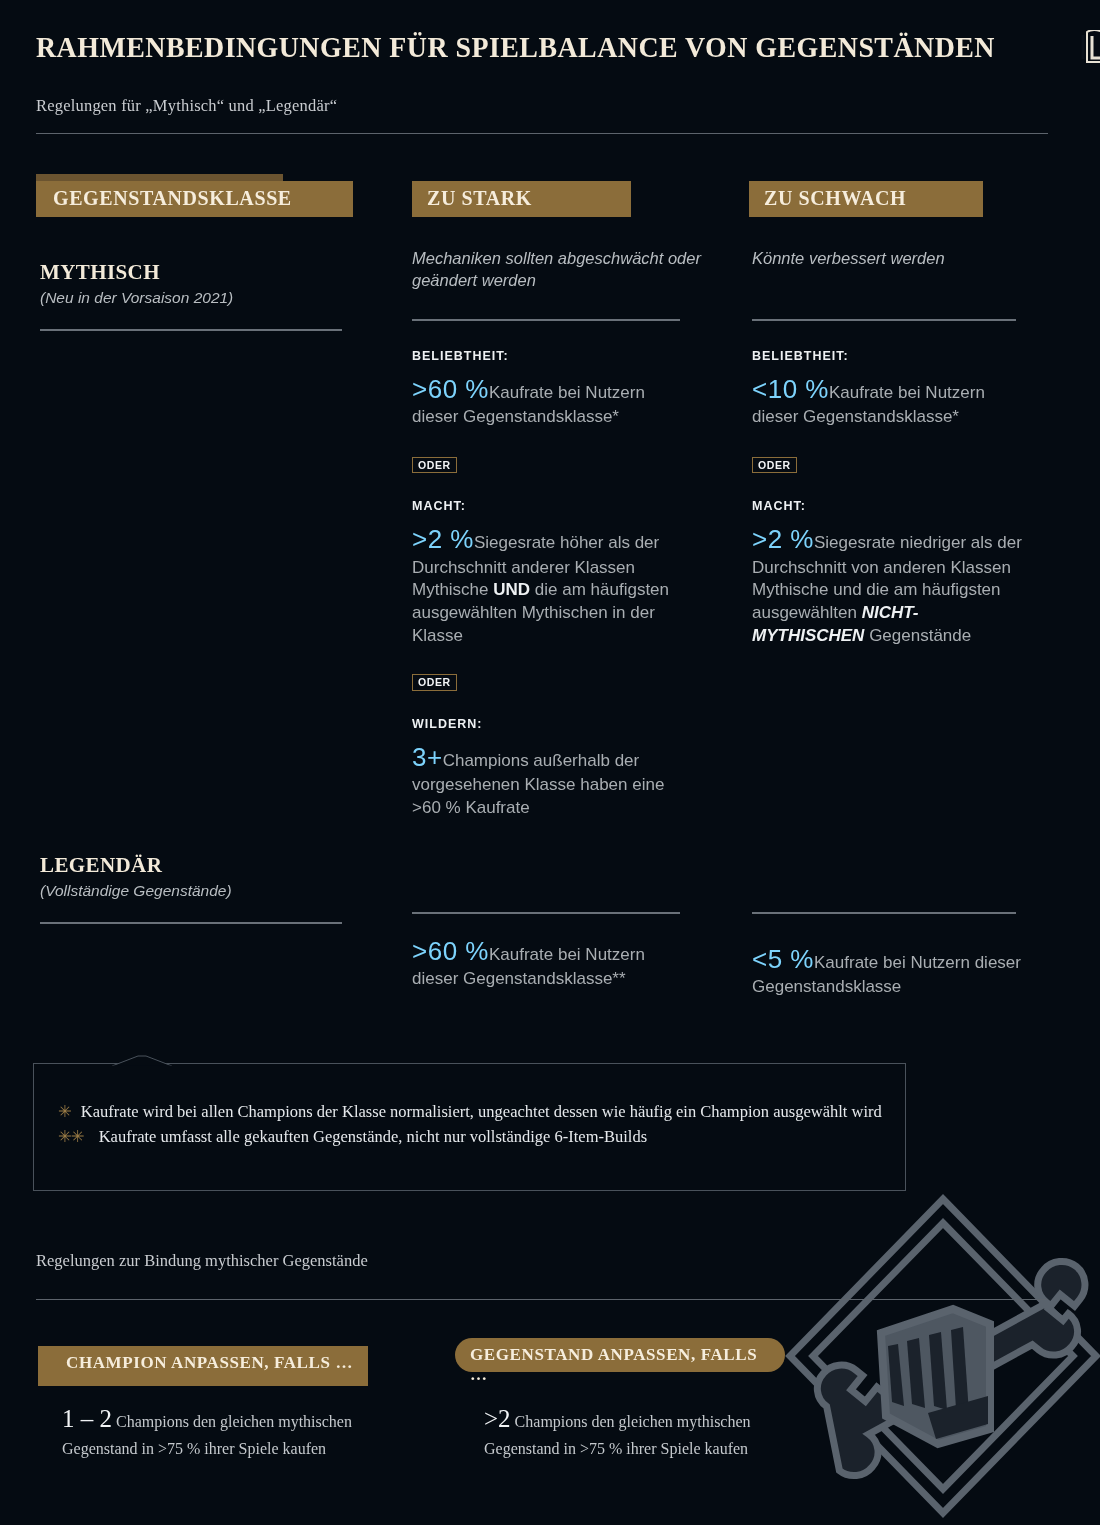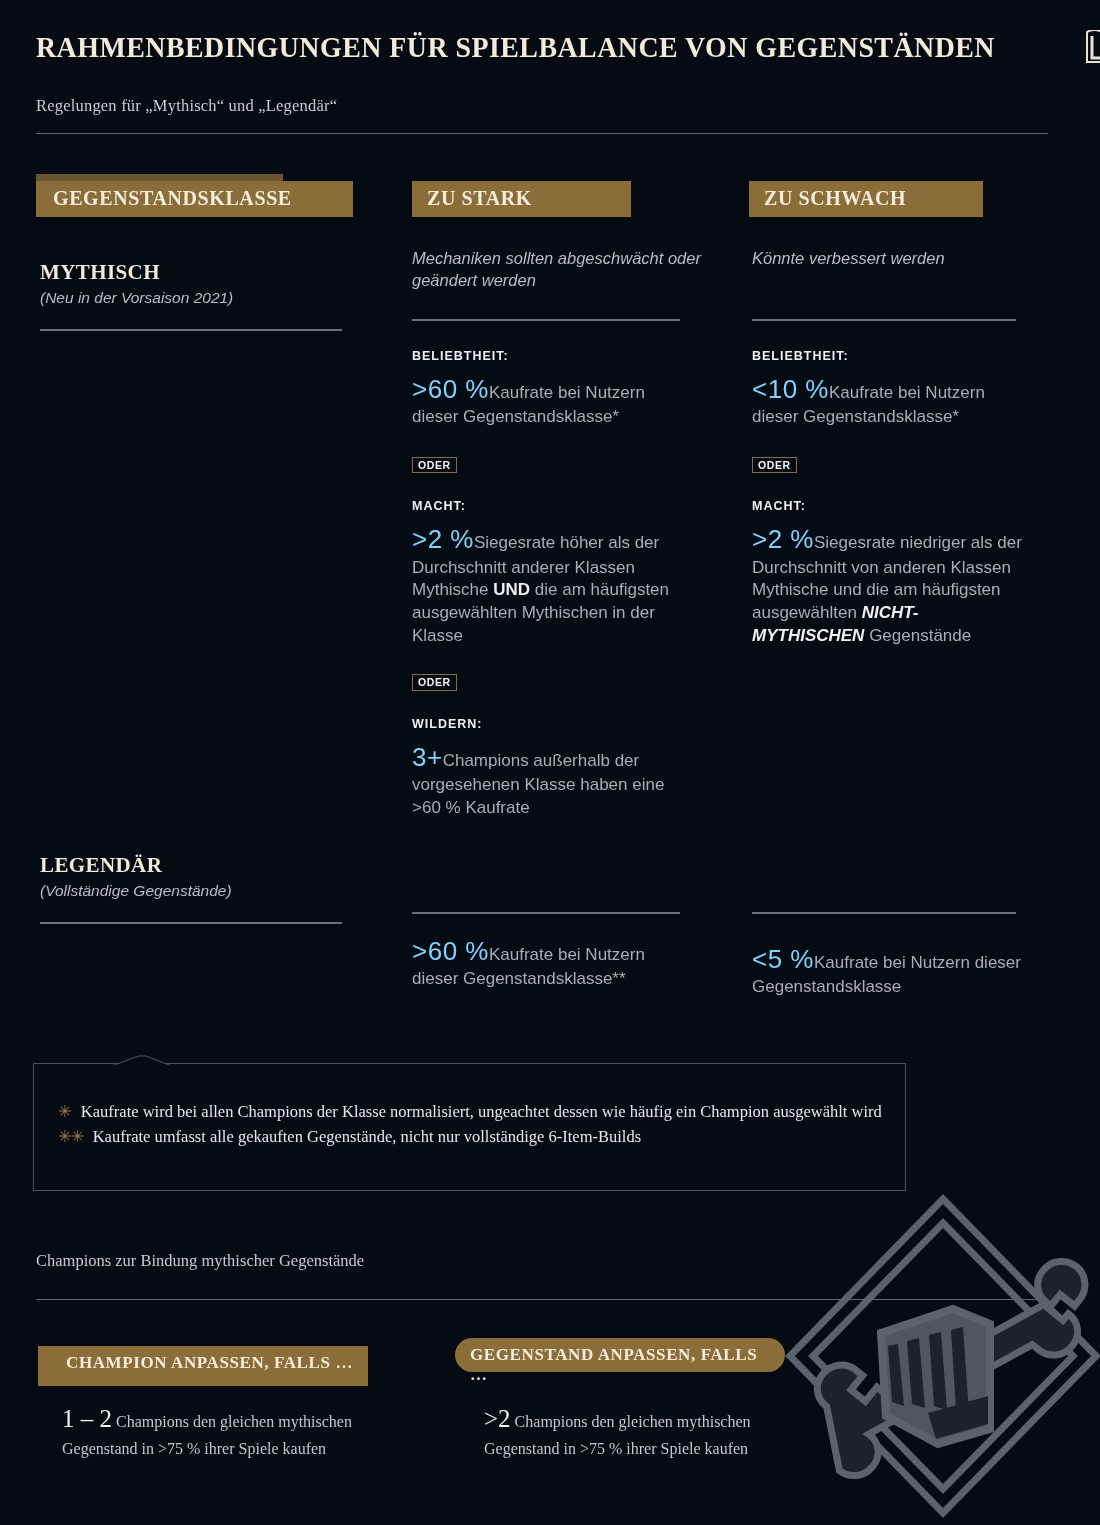--- a/index.html
+++ b/index.html
@@ -247,26 +247,26 @@
         <path d="M0 11.5 L60 11.5" stroke="#050b12" stroke-width="2"></path>
       </svg>
     </span>
     <div class="fn-list">
       <div class="fn-item">
         <span class="fn-mark">✳</span>
         <span>Kaufrate wird bei allen Champions der Klasse normalisiert, ungeachtet dessen wie häufig ein Champion ausgewählt wird</span>
       </div>
       <div class="fn-item" style="margin-top:2px;">
         <span class="fn-mark dbl">✳✳</span>
-        <span style="">Kaufrate umfasst alle gekauften Gegenstände, nicht nur vollständige 6-Item-Builds</span>
-      </div>
-    </div>
-  </div>
-
-  <div class="sec2-title">Champions zur Bindung mythischer Gegenstände</div>
+        <span style="margin-left:6px;">Kaufrate umfasst alle gekauften Gegenstände, nicht nur vollständige 6-Item-Builds</span>
+      </div>
+    </div>
+  </div>
+
+  <div class="sec2-title">Regelungen zur Bindung mythischer Gegenstände</div>
   <div class="sec2-rule"></div>
 
   <div class="banner" style="position:absolute;left:38px;top:1338px;width:330px;height:40px;font-size:17px;padding:7px 0 0 28px;z-index:2;margin-top:8px;">
     <span>CHAMPION ANPASSEN, FALLS …</span>
   </div>
   <div class="bbox" style="left:62px;top:1386px;width:290px;">
     <div class="bstat">
       <span class="big">1 – 2</span>
       <span>Champions den gleichen mythischen Gegenstand in &gt;75 % ihrer Spiele kaufen</span>
     </div>

